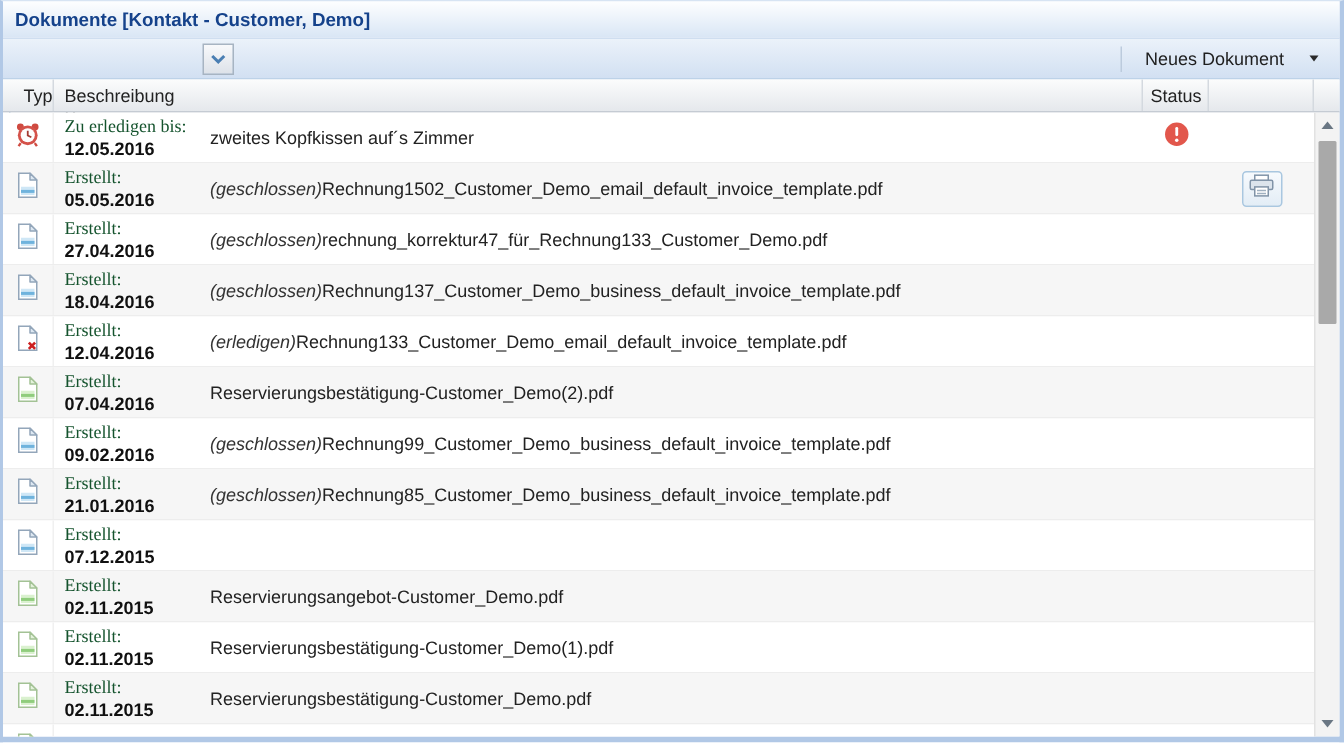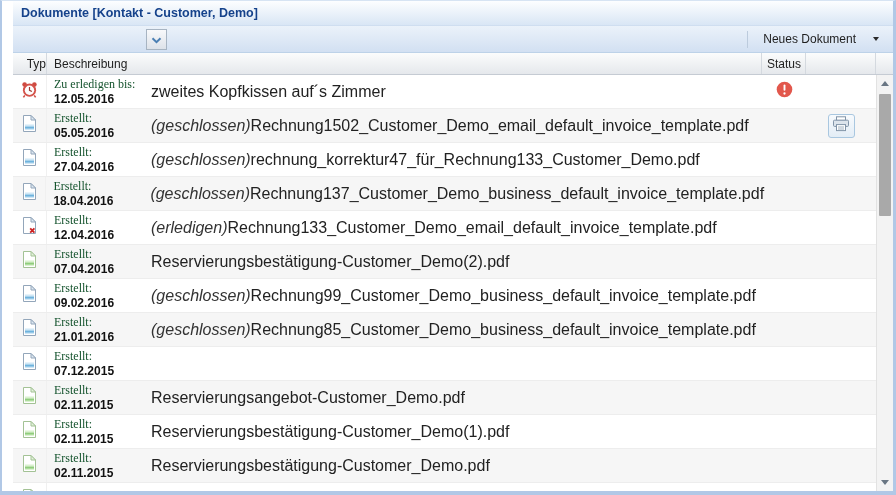--- a/index.html
+++ b/index.html
@@ -1,21 +1,21 @@
 <!DOCTYPE html>
 <html><head>
 <meta charset="utf-8">
 <style>
   * { margin:0; padding:0; box-sizing:border-box; }
   html,body { width:896px; height:495px; overflow:hidden; background:#fff; }
   body { font-family:"Liberation Sans", sans-serif; }
 
   .window { width:896px; height:495px; display:flex; flex-direction:column;
     border-left:2px solid #b1c8e6; border-right:3px solid #b1c8e6; border-bottom:4px solid #b1c8e6;
-    border-top:1px solid #d7e4f3; background:#fff;padding-left:11px; }
+    border-top:1px solid #d7e4f3; background:#fff; }
 
   .titlebar { height:25px; flex:0 0 25px; background:linear-gradient(#fdfeff,#d9e6f5);
     display:flex; align-items:center; padding:0 8px; color:#15428b; font-weight:bold;
     font-size:12.5px; border-bottom:1px solid #cfdef0; }
 
   .toolbar { height:27px; flex:0 0 27px; background:linear-gradient(#ebf2fa,#d2e0f2);
     display:flex; align-items:center; padding:0 4px; border-bottom:1px solid #bdd2e8; }
   .combo { display:flex; height:21px; }
   .combo input { width:129px; height:21px; border:1px solid #b0c6de; border-right:none;
     padding:0 5px; font-size:12px; color:#444; font-family:"Liberation Sans",sans-serif; outline:none;margin-top:31px; }
@@ -43,21 +43,21 @@
   .grid-body { flex:1; display:flex; overflow:hidden; }
   .rows { flex:1; overflow:hidden; }
   .row { height:34px; display:flex; border-bottom:1px solid #ededed; background:#fff; }
   .row.alt { background:#f6f6f6; }
   .cell-typ { width:34px; display:flex; align-items:center; justify-content:center;
     border-right:1px solid #f0f0f0; }
   .cell-desc { flex:1; display:flex; align-items:center; }
   .date-block { width:104px; padding-left:7px; line-height:1.25; }
   .date-label { font-size:12px; color:#14532d;font-family:Liberation Serif, serif; }
   .date-value { font-size:12px; font-weight:bold; color:#111; }
-  .desc-text { font-size:16px; color:#222; }
+  .desc-text { font-size:12px; color:#222; }
   .prefix { font-style:italic; color:#333; }
   .cell-status { width:44px; display:flex; align-items:center; justify-content:center; }
   .cell-action { width:70px; display:flex; align-items:center; justify-content:center; }
   .print-btn { width:27px; height:24px; border:1px solid #a9c7e0; border-radius:3px;
     background:linear-gradient(#f7fafd,#e3edf6); display:flex; align-items:center;
     justify-content:center; cursor:pointer; }
 
   .scrollbar { width:17px; flex:0 0 17px; background:#f3f3f3; border-left:1px solid #e2e2e2;
     position:relative; }
   .sb-btn { position:absolute; left:0; right:0; height:17px; display:flex;

